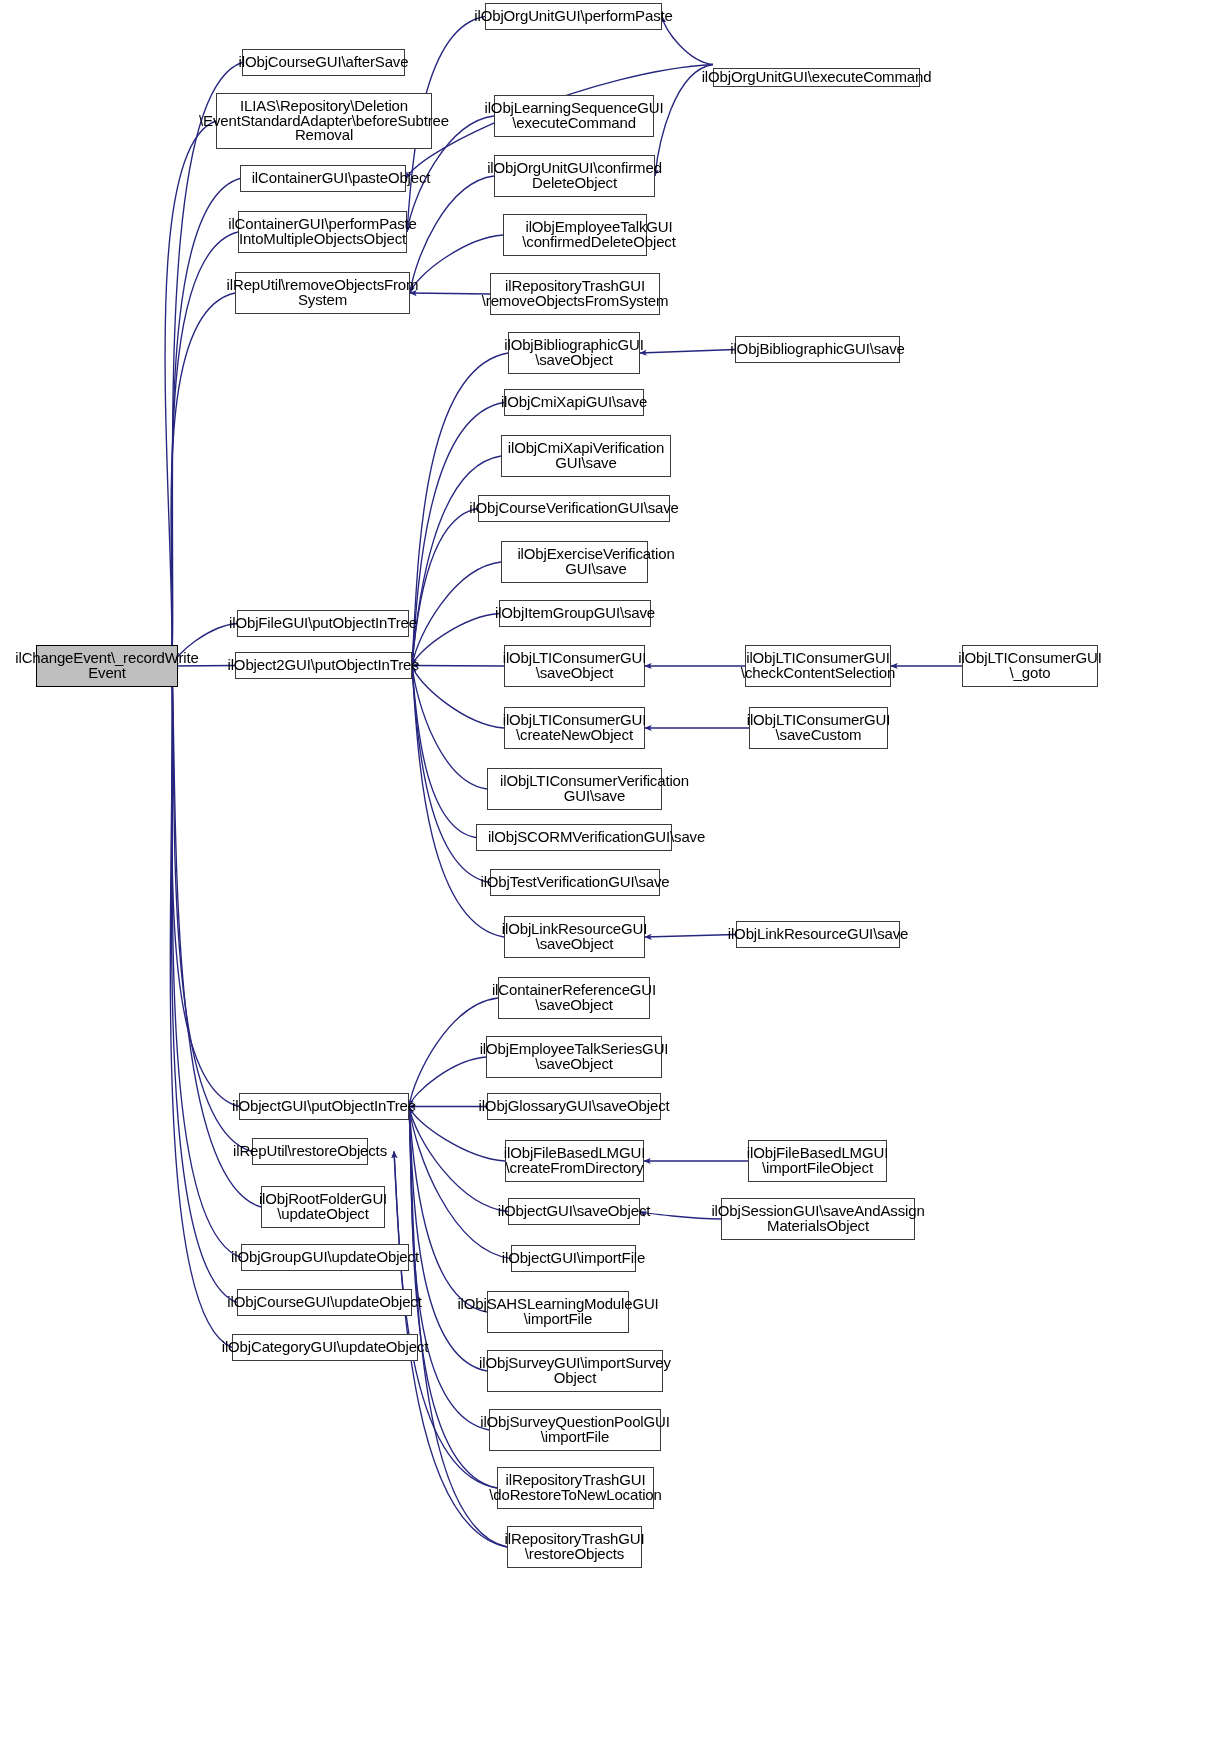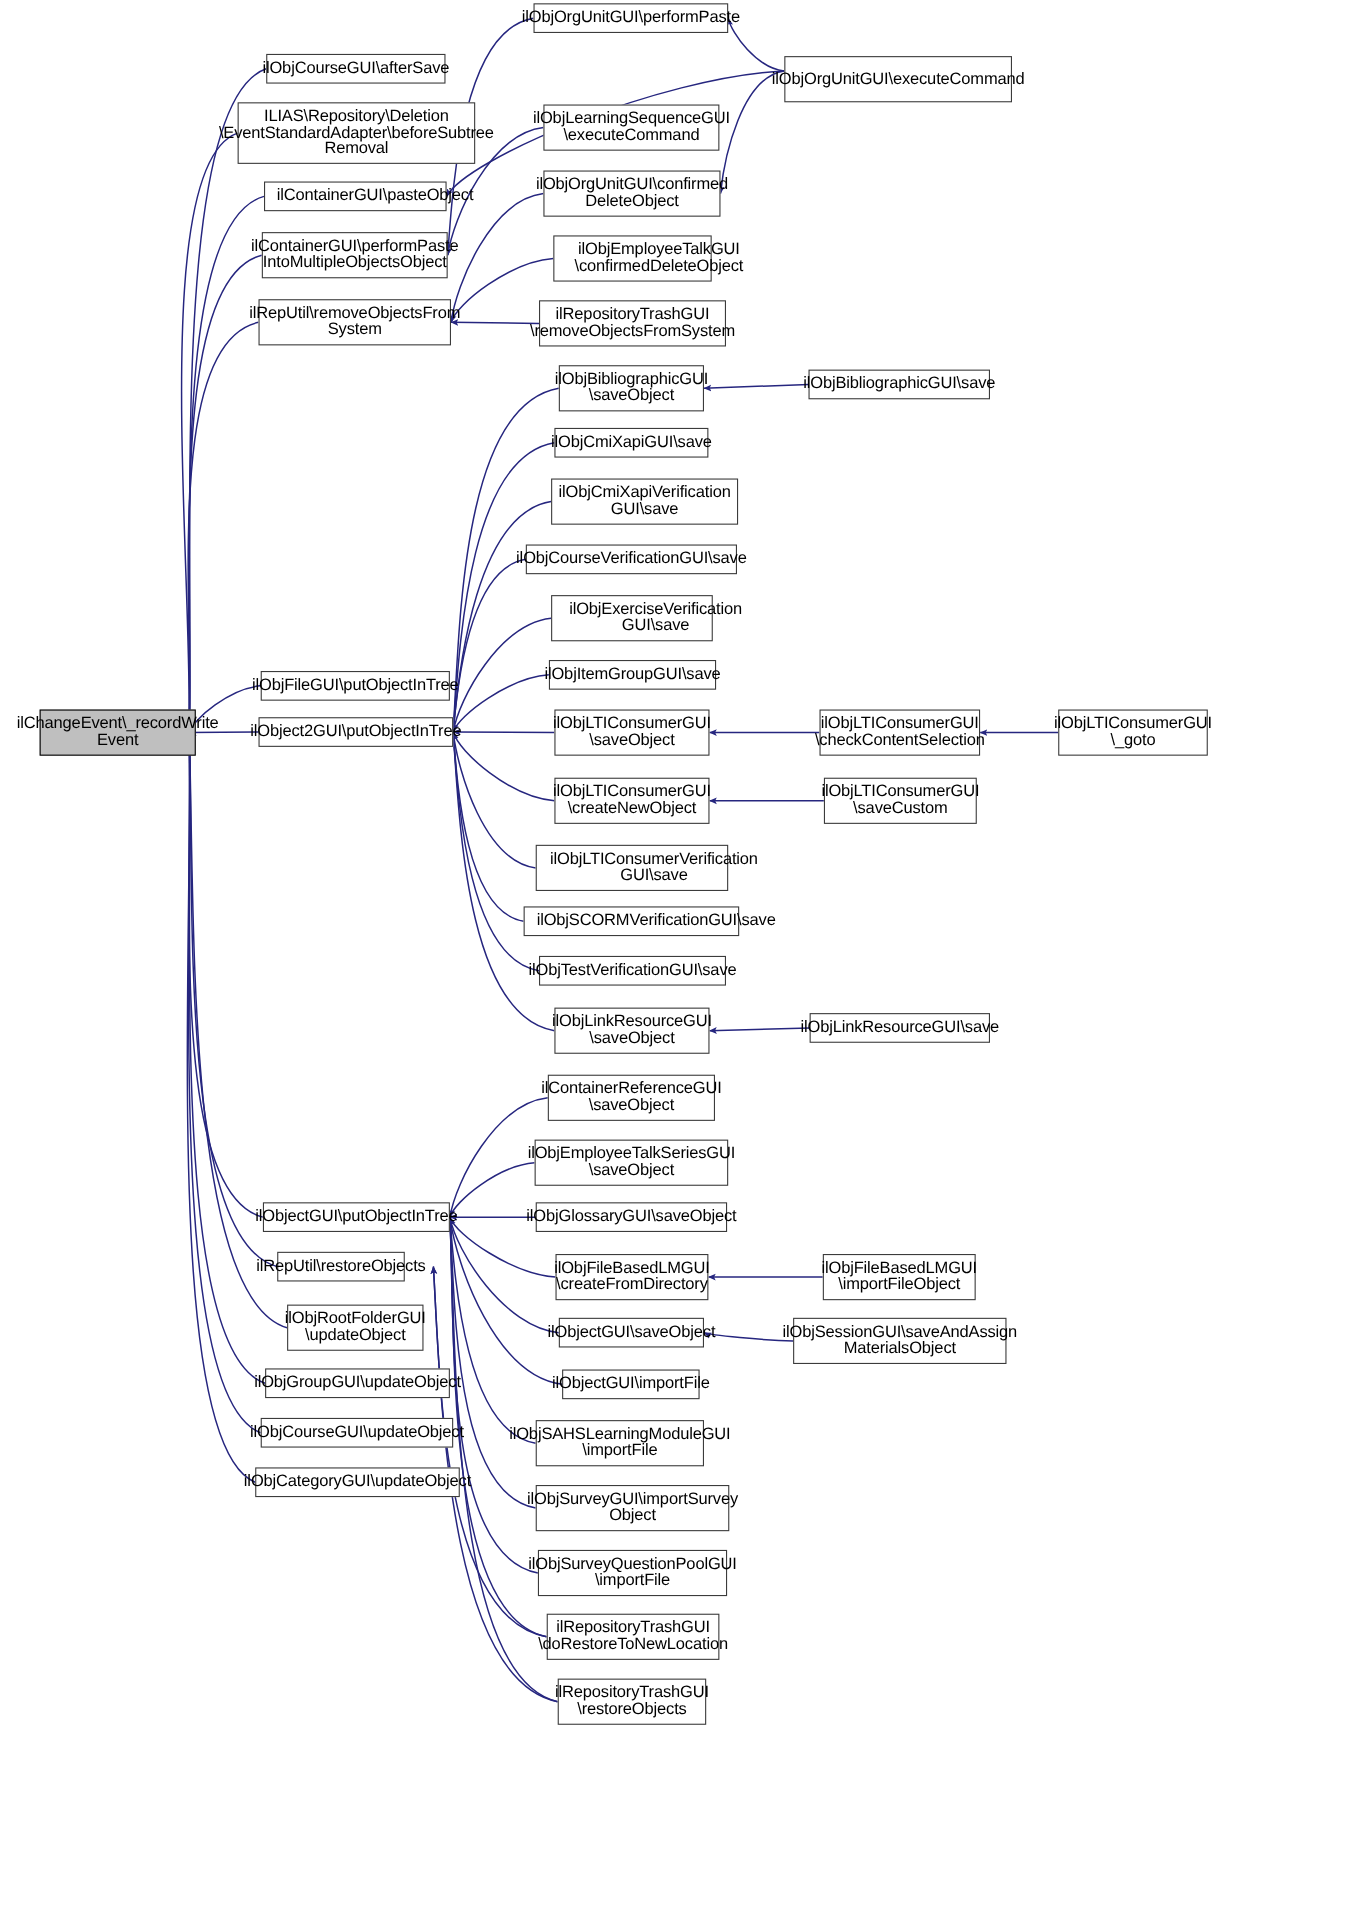--- a/index.html
+++ b/index.html
@@ -116,21 +116,21 @@
       <div class="node" style="left: 242px; top: 49px; width: 163px; height: 27px;">ilObjCourseGUI\afterSave</div>
       <div class="node" style="left: 216px; top: 93px; width: 216px; height: 56px;">ILIAS\Repository\Deletion
 \EventStandardAdapter\beforeSubtree
 Removal</div>
       <div class="node" style="left: 240px; top: 165px; width: 166px; height: 27px; padding-left: 36px;">ilContainerGUI\pasteObject</div>
       <div class="node" style="left: 238px; top: 211px; width: 169px; height: 42px;">ilContainerGUI\performPaste
 IntoMultipleObjectsObject</div>
       <div class="node" style="left: 235px; top: 272px; width: 175px; height: 42px;">ilRepUtil\removeObjectsFrom
 System</div>
       <div class="node" style="left: 485px; top: 3px; width: 177px; height: 27px;">ilObjOrgUnitGUI\performPaste</div>
-      <div class="node" style="left: 713px; top: 51px; width: 207px; height: 42px;">ilObjOrgUnitGUI\executeCommand</div>
+      <div class="node" style="left: 713px; top: 68px; width: 207px; height: 19px;">ilObjOrgUnitGUI\executeCommand</div>
       <div class="node" style="left: 494px; top: 95px; width: 160px; height: 42px;">ilObjLearningSequenceGUI
 \executeCommand</div>
       <div class="node" style="left: 494px; top: 155px; width: 161px; height: 42px;">ilObjOrgUnitGUI\confirmed
 DeleteObject</div>
       <div class="node" style="left: 503px; top: 214px; width: 144px; height: 42px; padding-left: 48px;">ilObjEmployeeTalkGUI
 \confirmedDeleteObject</div>
       <div class="node" style="left: 490px; top: 273px; width: 170px; height: 42px;">ilRepositoryTrashGUI
 \removeObjectsFromSystem</div>
       <div class="node" style="left: 508px; top: 332px; width: 132px; height: 42px;">ilObjBibliographicGUI
 \saveObject</div>
@@ -172,21 +172,21 @@
       <div class="node" style="left: 748px; top: 1140px; width: 139px; height: 42px;">ilObjFileBasedLMGUI
 \importFileObject</div>
       <div class="node" style="left: 252px; top: 1138px; width: 116px; height: 27px;">ilRepUtil\restoreObjects</div>
       <div class="node" style="left: 508px; top: 1198px; width: 132px; height: 27px;">ilObjectGUI\saveObject</div>
       <div class="node" style="left: 721px; top: 1198px; width: 194px; height: 42px;">ilObjSessionGUI\saveAndAssign
 MaterialsObject</div>
       <div class="node" style="left: 261px; top: 1186px; width: 124px; height: 42px;">ilObjRootFolderGUI
 \updateObject</div>
       <div class="node" style="left: 511px; top: 1245px; width: 125px; height: 27px;">ilObjectGUI\importFile</div>
       <div class="node" style="left: 241px; top: 1244px; width: 168px; height: 27px;">ilObjGroupGUI\updateObject</div>
-      <div class="node" style="left: 487px; top: 1291px; width: 153px; height: 42px;">ilObjSAHSLearningModuleGUI
+      <div class="node" style="left: 487px; top: 1291px; width: 142px; height: 42px;">ilObjSAHSLearningModuleGUI
 \importFile</div>
       <div class="node" style="left: 237px; top: 1289px; width: 175px; height: 27px;">ilObjCourseGUI\updateObject</div>
       <div class="node" style="left: 487px; top: 1350px; width: 176px; height: 42px;">ilObjSurveyGUI\importSurvey
 Object</div>
       <div class="node" style="left: 232px; top: 1334px; width: 186px; height: 27px;">ilObjCategoryGUI\updateObject</div>
       <div class="node" style="left: 489px; top: 1409px; width: 172px; height: 42px;">ilObjSurveyQuestionPoolGUI
 \importFile</div>
       <div class="node" style="left: 497px; top: 1467px; width: 157px; height: 42px;">ilRepositoryTrashGUI
 \doRestoreToNewLocation</div>
       <div class="node" style="left: 507px; top: 1526px; width: 135px; height: 42px;">ilRepositoryTrashGUI

